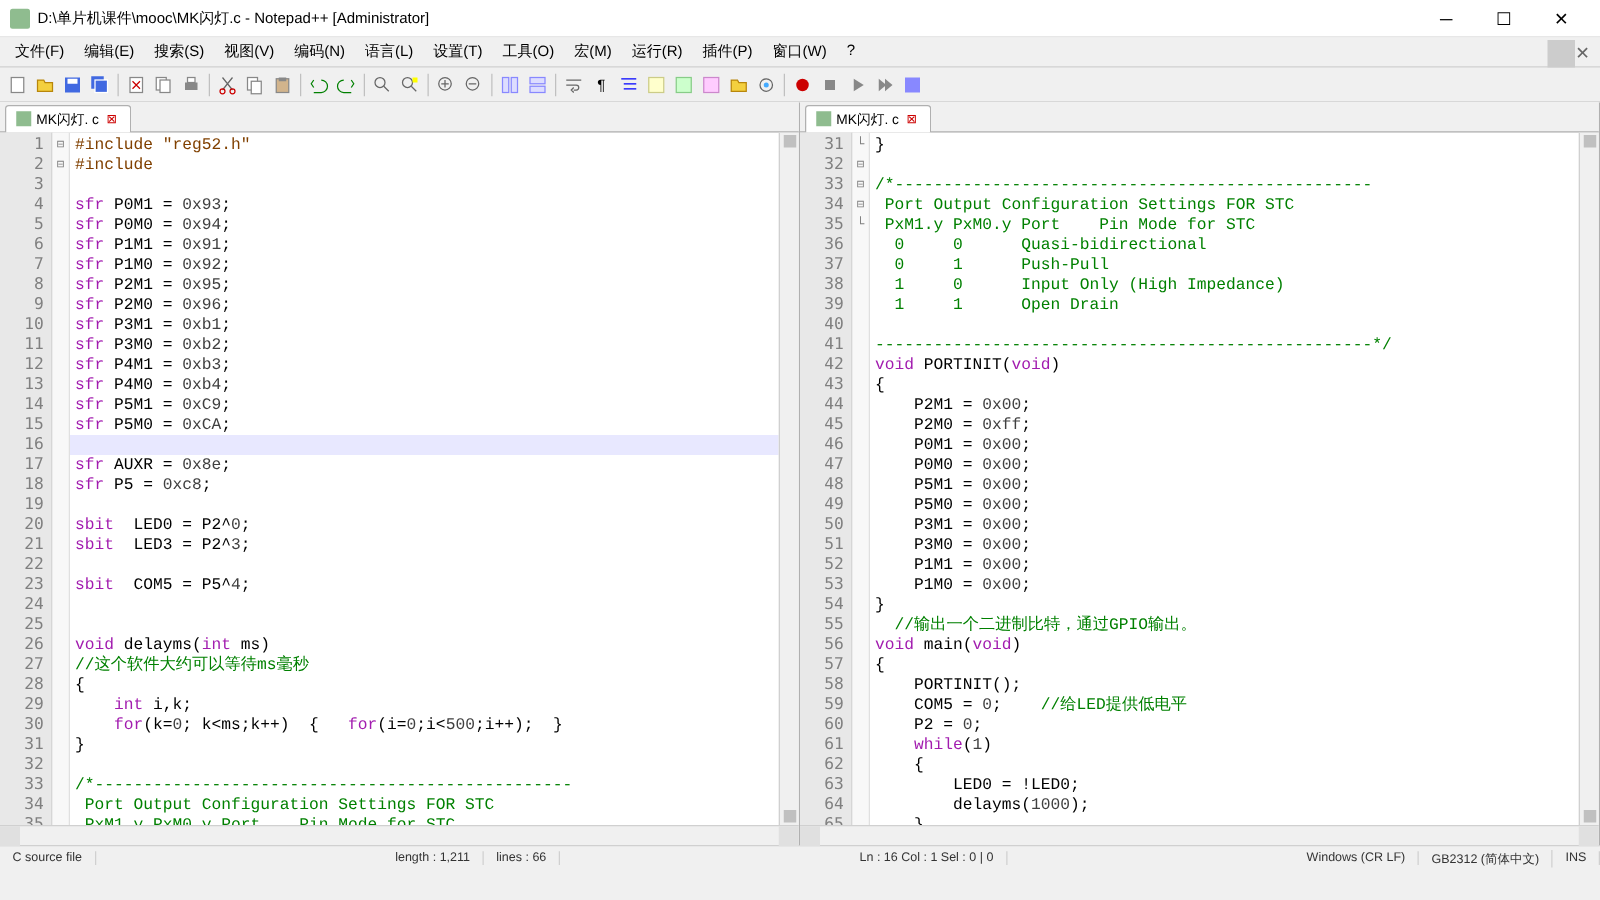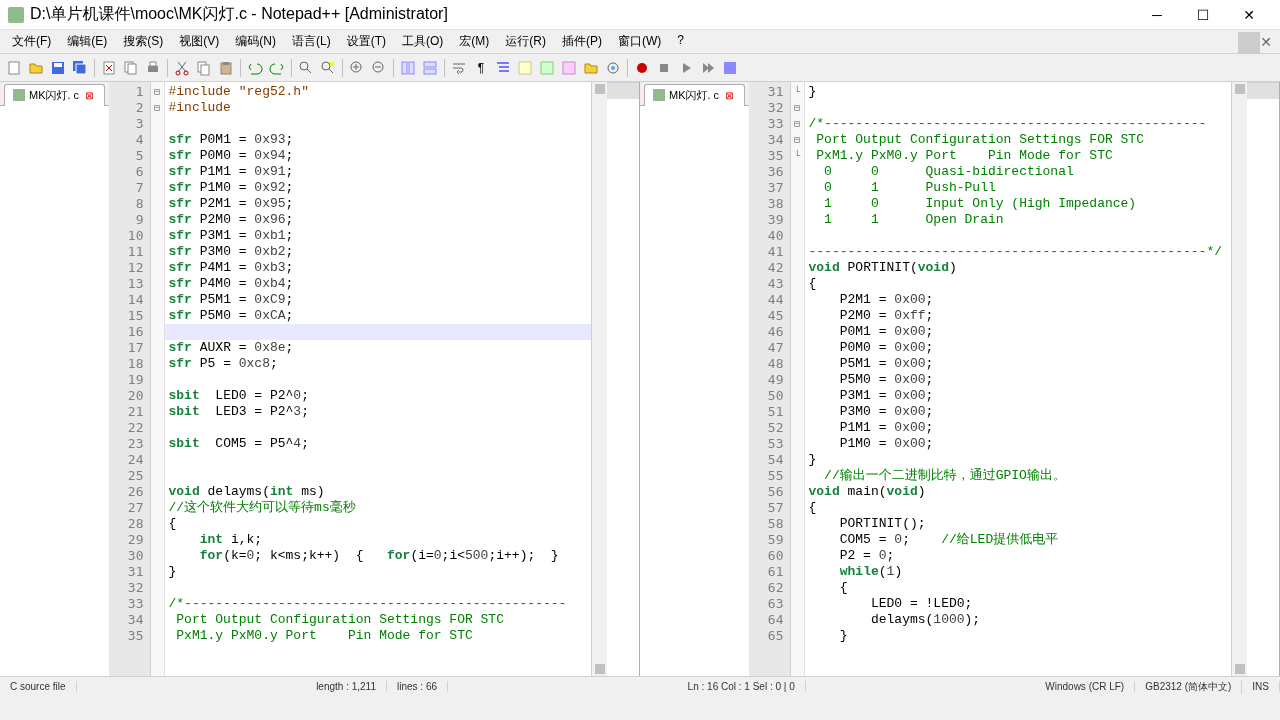--- a/index.html
+++ b/index.html
@@ -1,42 +1,42 @@
 <!DOCTYPE html>
 <html><head>
 <meta charset="utf-8">
 <style>
 * { margin:0; padding:0; box-sizing:border-box; }
 body { font-family:"Segoe UI",Tahoma,sans-serif; font-size:12px; background:#f0f0f0; overflow:hidden; width:1280px; height:720px; position:relative; }
 .titlebar { height:30px; background:#fff; display:flex; align-items:center; padding:0 8px; border-bottom:1px solid #e0e0e0; }
 .titlebar .icon { width:16px; height:16px; background:#8fbc8f; margin-right:6px; border-radius:2px; }
-.titlebar .title { flex:1; font-size:16px; color:#000; }
+.titlebar .title { flex:1; font-size:12px; color:#000; }
 .titlebar .winbtn { width:46px; height:30px; display:flex; align-items:center; justify-content:center; font-size:14px; color:#000; }
 .menubar { height:24px; background:#f0f0f0; display:flex; align-items:center; padding:0 4px; border-bottom:1px solid #d0d0d0; position:relative; }
 .menubar .mitem { padding:2px 8px; font-size:12px; color:#000; }
 .menubar .mclose { position:absolute; right:8px; font-size:14px; color:#666; }
 .watermark { position:absolute; right:20px; top:32px; font-size:20px; color:#ccc; font-weight:bold; letter-spacing:2px; z-index:5; pointer-events:none; display:flex; align-items:center; gap:4px;}
 .watermark .wicon { width:22px; height:22px; background:#ccc; }
 .toolbar { height:28px; background:#f0f0f0; display:flex; align-items:center; padding:0 4px; gap:2px; border-bottom:1px solid #d0d0d0; }
 .toolbar .tbtn { width:20px; height:20px; display:flex; align-items:center; justify-content:center; border:1px solid transparent; }
 .toolbar .tsep { width:1px; height:18px; background:#c0c0c0; margin:0 2px; }
 .tabbar { height:24px; background:#f0f0f0; display:flex; align-items:center; padding:2px 4px 0; border-bottom:1px solid #b0b0b0; }
 .tab { padding:3px 8px; background:#fff; border:1px solid #b0b0b0; border-bottom:none; display:flex; align-items:center; gap:4px; font-size:11px; border-radius:3px 3px 0 0; }
 .tab .ticon { width:12px; height:12px; background:#8fbc8f; }
 .tab .tclose { color:#c00; font-size:10px; padding:0 2px; }
 .editors { display:flex; height:calc(100% - 30px - 24px - 28px - 24px - 20px); }
-.pane { flex:1; display:flex; background:#fff; border-right:1px solid #b0b0b0; }
+.pane { flex:1; display:flex; flex-direction:column; background:#fff; border-right:1px solid #b0b0b0; }
 .pane .tabbar { height:24px; }
 .code-area { flex:1; display:flex; overflow:hidden; position:relative; }
 .gutter { width:42px; background:#e8e8e8; border-right:1px solid #d0d0d0; text-align:right; padding:2px 6px 2px 2px; font-family:Consolas,monospace; font-size:13px; color:#808080; line-height:16px; }
 .fold { width:14px; background:#f8f8f8; border-right:1px solid #e0e0e0; font-family:monospace; font-size:10px; line-height:16px; text-align:center; color:#808080; padding-top:2px;}
 .code { flex:1; font-family:Consolas,'Courier New',monospace; font-size:13px; line-height:16px; padding:2px 4px; white-space:pre; overflow:hidden; position:relative; }
 .code .hl { position:absolute; left:0; right:0; height:16px; background:#e8e8ff; z-index:0; }
 .code .line { position:relative; z-index:1; height:16px; }
-.kw { color:#15803d;font-weight:bold; }
+.kw { color:#a21caf; }
 .num { color:#404040; }
 .cmt { color:#008000; }
 .pre { color:#804000; }
 .scrollbar-v { width:16px; background:#f0f0f0; border-left:1px solid #d0d0d0; position:relative; }
 .scrollbar-v::before,.scrollbar-v::after { content:''; position:absolute; left:3px; width:10px; height:10px; background:#c0c0c0; }
 .scrollbar-v::before { top:2px; } .scrollbar-v::after { bottom:2px; }
 .scrollbar-h { height:16px; background:#f0f0f0; border-top:1px solid #d0d0d0; display:flex; }
 .scrollbar-h .sbtn { width:16px; height:16px; background:#e0e0e0; }
 .scrollbar-h .strack { flex:1; }
 .statusbar { height:20px; background:#f0f0f0; border-top:1px solid #d0d0d0; display:flex; align-items:center; font-size:10px; color:#333; }

